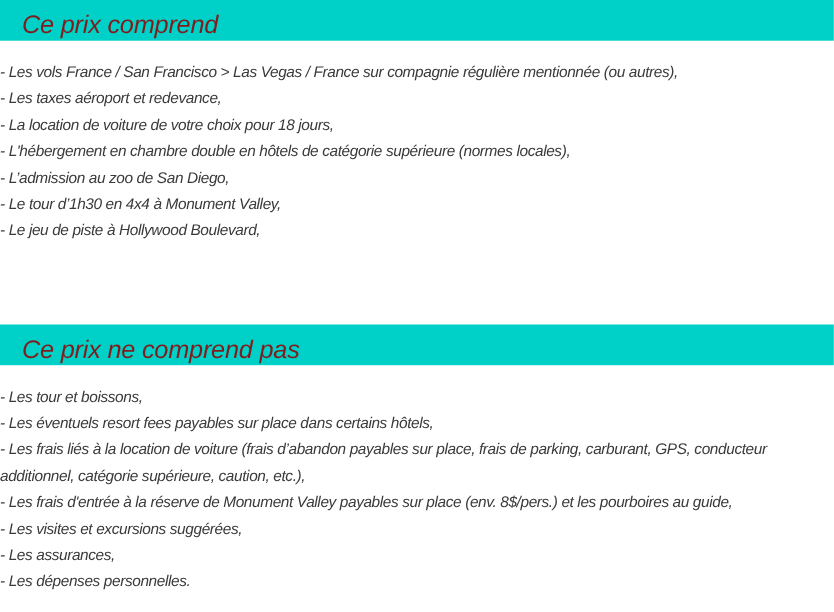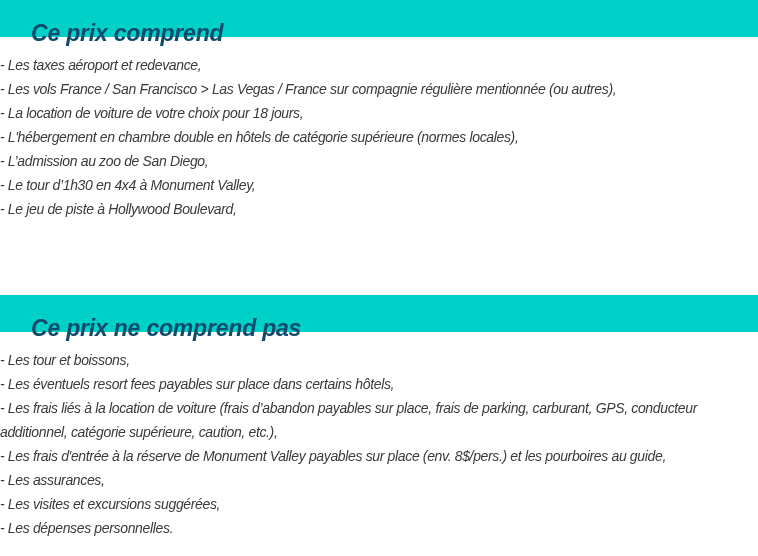--- a/index.html
+++ b/index.html
@@ -17,26 +17,26 @@
     .section-header {
       position: absolute;
       left: 0;
       width: 758px;
       height: 37px;
       background: #00d1c8;
       box-sizing: border-box;
       padding-left: 16px;
     }
     .section-header h2 {
-      margin: 15px;
+      margin: 4px;
       font-style: italic;
-      font-weight: bold;
+      font-weight: normal;
       font-size: 23px;
       line-height: 37px;
-      color: #0c4a6e;
+      color: #7f1d1d;
       letter-spacing: -0.2px;
     }
     .list {
       position: absolute;
       left: 0;
       width: 758px;
       margin: 0;
       padding: 0;
       list-style: none;
     }
@@ -54,33 +54,33 @@
     #header-excluded { top: 295px; }
     #list-excluded { top: 348px; }
   </style>
 </head>
 <body>
 
 <div class="section-header" id="header-included">
   <h2>Ce prix comprend</h2>
 </div>
 <ul class="list" id="list-included">
+  <li>- Les vols France / San Francisco &gt; Las Vegas / France sur compagnie régulière mentionnée (ou autres),</li>
   <li>- Les taxes aéroport et redevance,</li>
-  <li>- Les vols France / San Francisco &gt; Las Vegas / France sur compagnie régulière mentionnée (ou autres),</li>
   <li>- La location de voiture de votre choix pour 18 jours,</li>
   <li>- L'hébergement en chambre double en hôtels de catégorie supérieure (normes locales),</li>
   <li>- L’admission au zoo de San Diego,</li>
   <li>- Le tour d’1h30 en 4x4 à Monument Valley,</li>
   <li>- Le jeu de piste à Hollywood Boulevard,</li>
 </ul>
 
 <div class="section-header" id="header-excluded">
   <h2>Ce prix ne comprend pas</h2>
 </div>
 <ul class="list" id="list-excluded">
   <li>- Les tour et boissons,</li>
   <li>- Les éventuels resort fees payables sur place dans certains hôtels,</li>
   <li>- Les frais liés à la location de voiture (frais d’abandon payables sur place, frais de parking, carburant, GPS, conducteur additionnel, catégorie supérieure, caution, etc.),</li>
   <li>- Les frais d'entrée à la réserve de Monument Valley payables sur place (env. 8$/pers.) et les pourboires au guide,</li>
+  <li>- Les visites et excursions suggérées,</li>
   <li>- Les assurances,</li>
-  <li>- Les visites et excursions suggérées,</li>
   <li>- Les dépenses personnelles.</li>
 </ul>
 
 </body></html>

